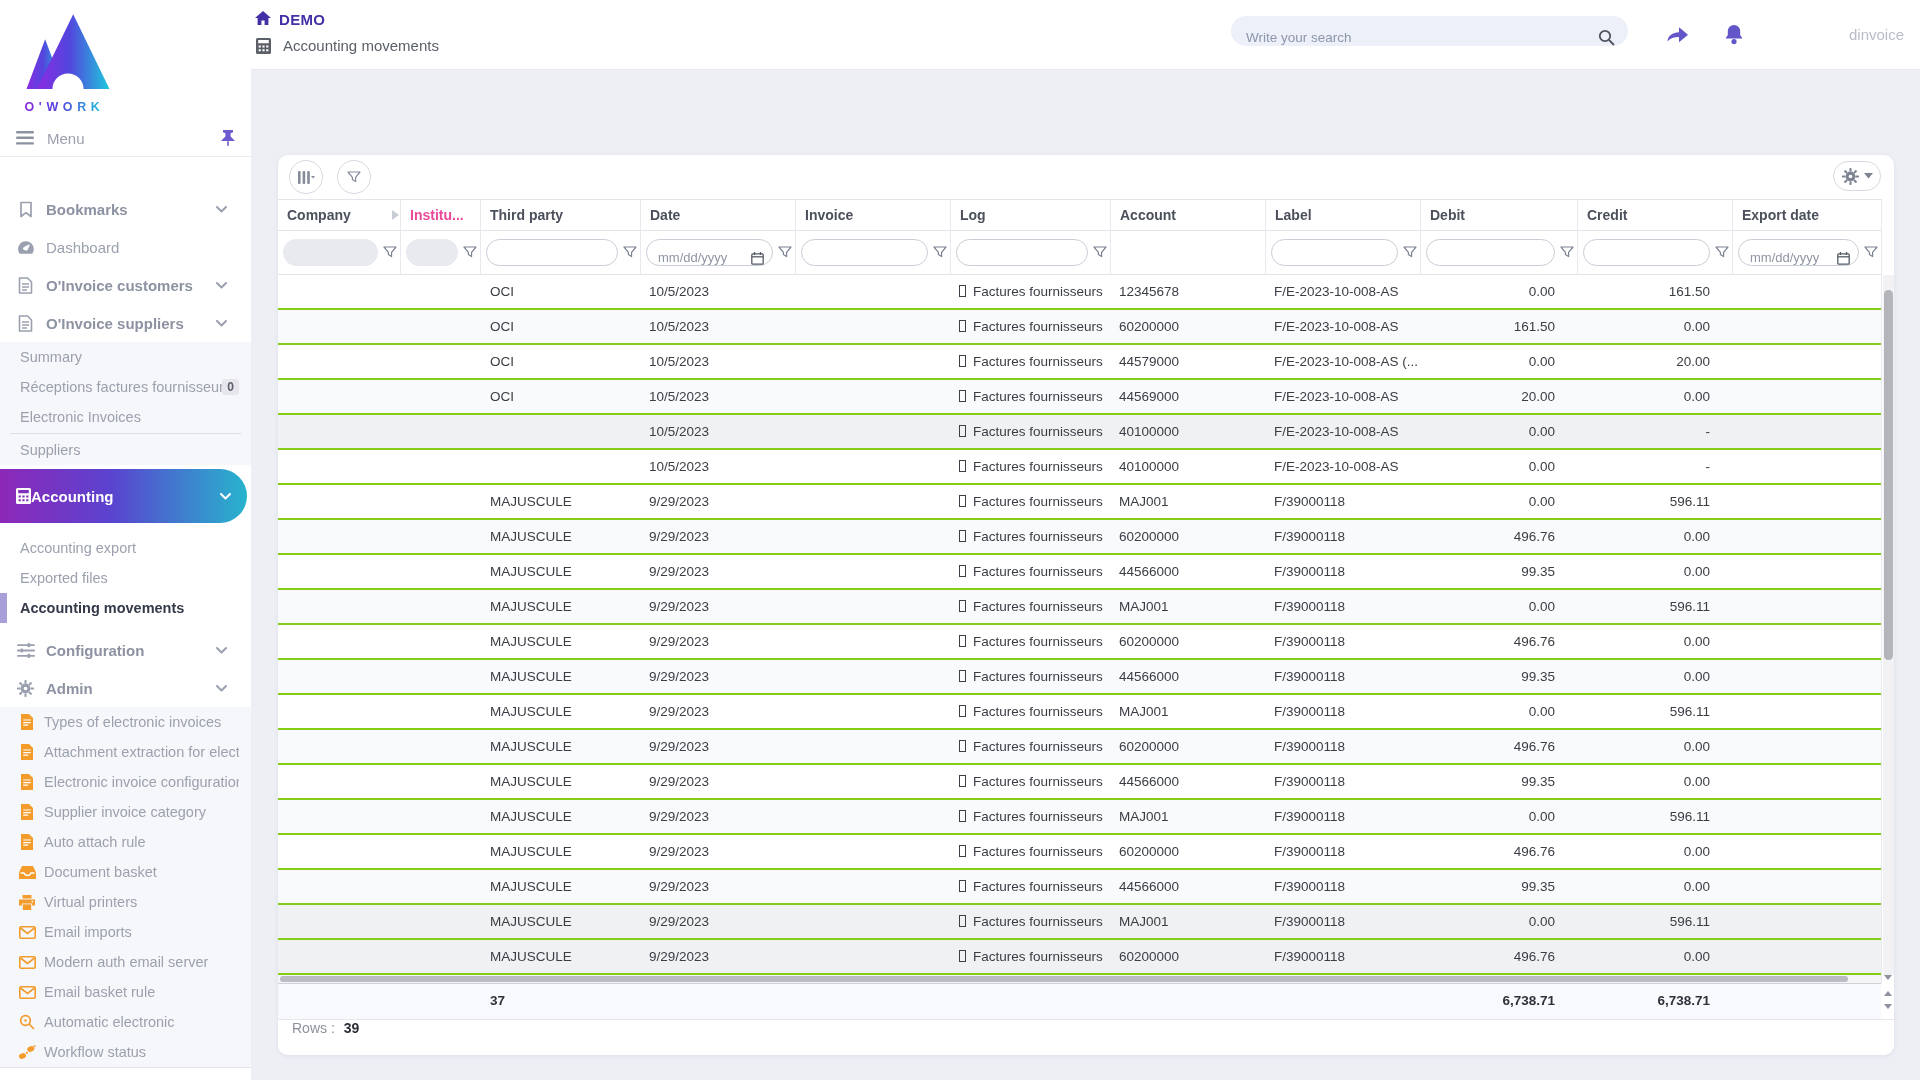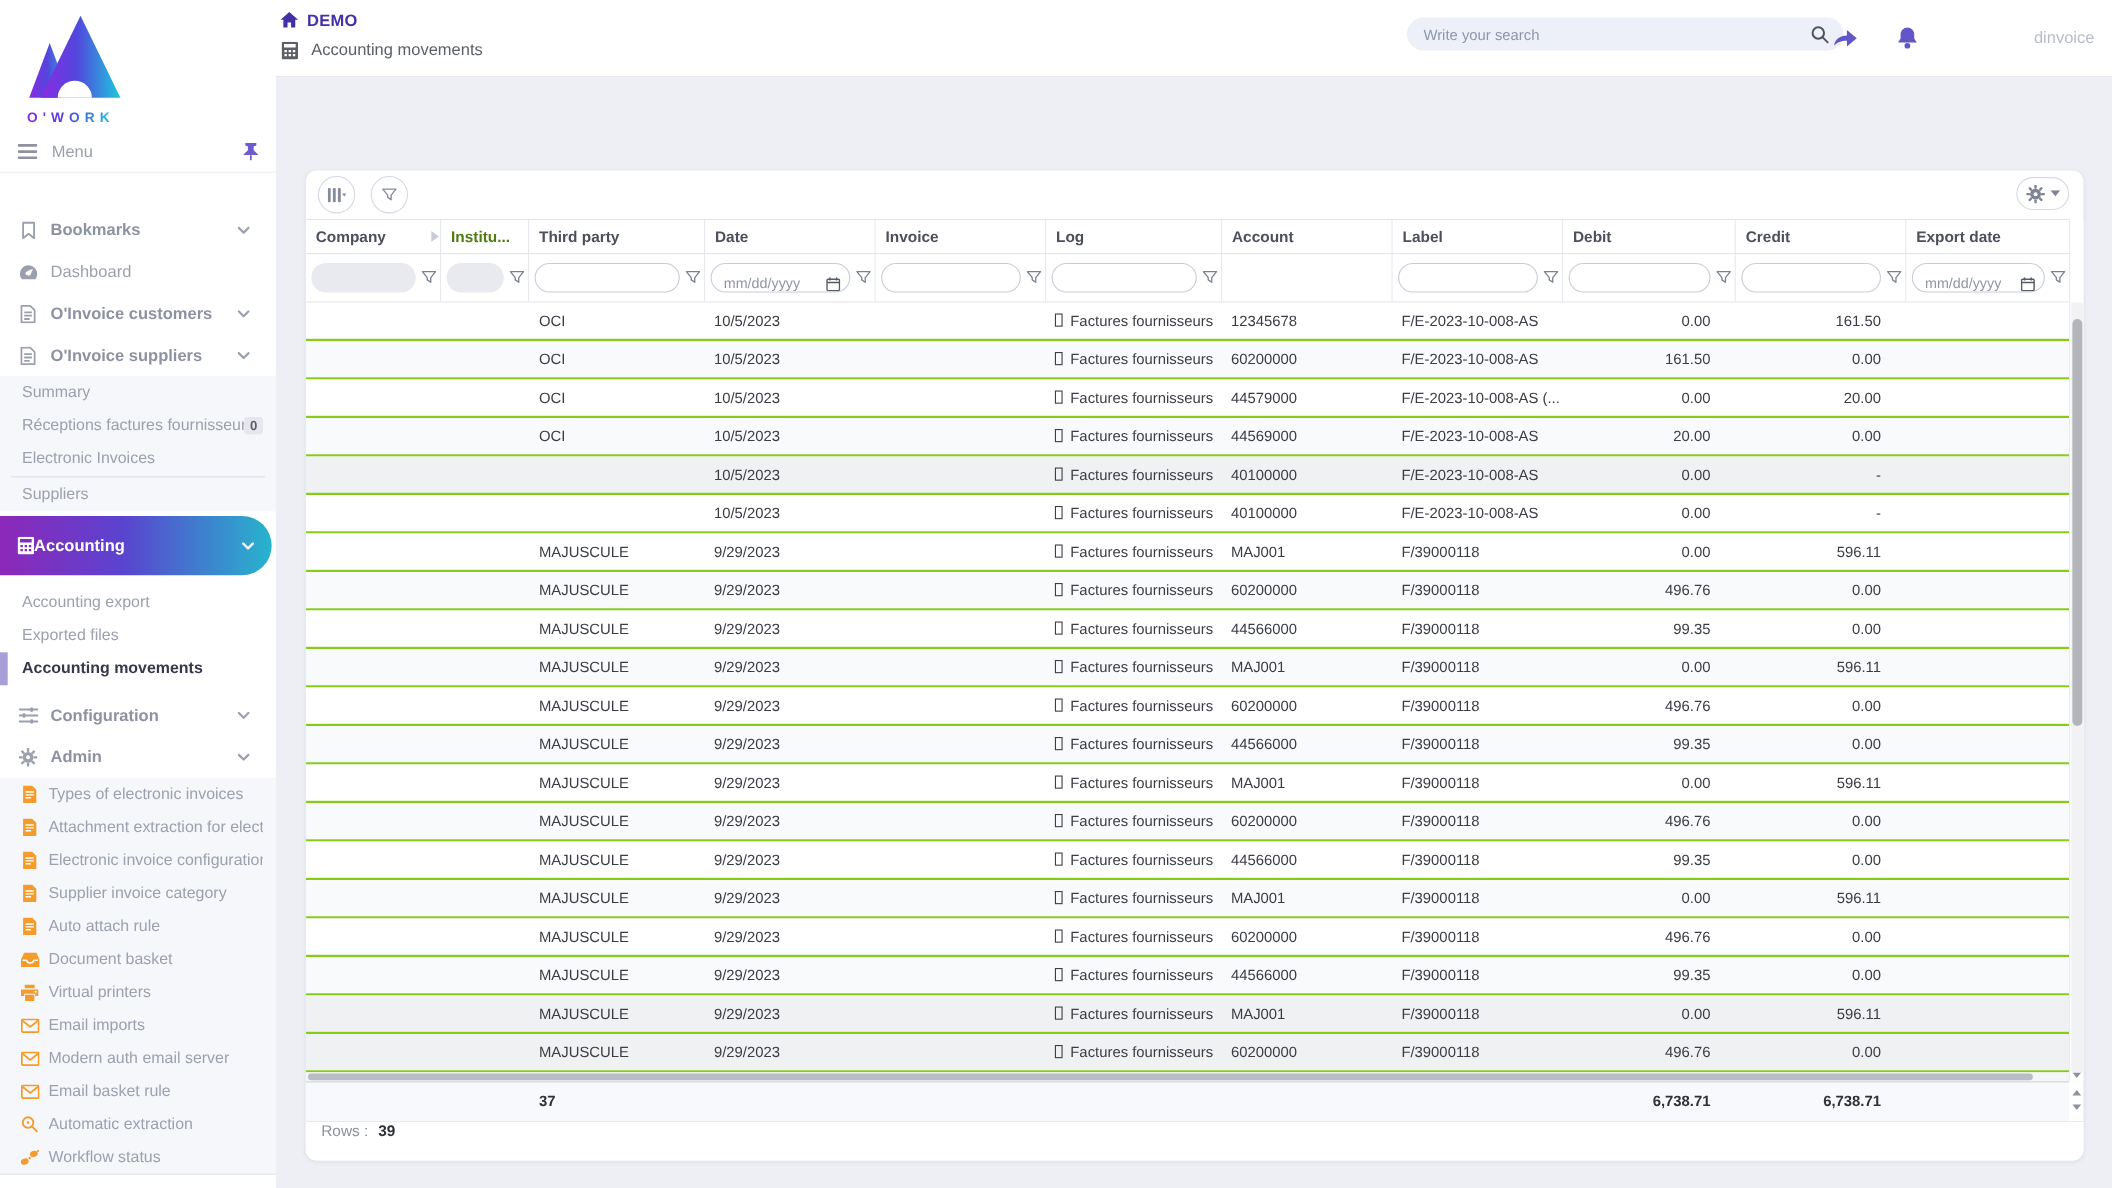--- a/index.html
+++ b/index.html
@@ -8,22 +8,22 @@
   .ico{display:inline-flex;align-items:center;justify-content:center;line-height:0}
   button{font-family:inherit;cursor:pointer}
 
   
   #topbar{position:absolute;left:251px;top:0;width:1669px;height:69px;background:#fff;
           border-bottom:1px solid #e6e8ef;z-index:2}
   .crumb1{position:absolute;left:4px;top:11px;display:flex;align-items:flex-start;gap:8px;
           color:#4330a6;font-weight:bold;font-size:15px;letter-spacing:.3px}
   .crumb2{position:absolute;left:5px;top:37px;display:flex;align-items:center;gap:12px;
           color:#5b6068;font-size:15px}
-  .search{position:absolute;left:1028px;top:16px;width:397px;height:30px;border-radius:16px;
-          background:#edf0f8;display:flex;align-items:center;padding:0 13px;box-sizing:border-box}
+  .search{position:absolute;left:980px;top:16px;width:397px;height:30px;border-radius:16px;
+          background:#edf0f8;display:flex;align-items:flex-end;padding:0 13px;box-sizing:border-box}
   .search input{flex:1;border:none;background:transparent;outline:none;font-size:13.5px;color:#555}
   .search input::placeholder{color:#8d96ab}
   .search .ico{color:#4d525e}
   .icon-btn{position:absolute;top:0;height:69px;display:flex;align-items:center;background:none;border:none;color:#6356c8;padding:0}
   #share-btn{left:1414px}
   #bell-btn{left:1473px}
   .user{position:absolute;left:1598px;top:0;height:69px;display:flex;align-items:center;gap:26px;cursor:pointer}
   .user .name{color:#b7bcc8;font-size:15px}
   .user .ico{color:#9aa0ae}
 
@@ -69,21 +69,21 @@
   #btn-settings{position:absolute;right:13px;top:6px;height:30px;width:48px;border-radius:16px;
                 border:1px solid #d6d9e1;background:#fff;color:#7d8392;
                 display:flex;align-items:center;justify-content:center;gap:5px}
   .grid{display:grid;grid-template-columns:122px 80px 160px 155px 155px 160px 155px 155px 157px 155px 149px}
   .grid-head{position:absolute;top:44px;left:0;width:1603px;height:32px;box-sizing:border-box;
              border-top:1px solid #e2e4ea;border-bottom:1px solid #e2e4ea}
   .th{display:flex;align-items:center;justify-content:space-between;padding-left:9px;
       font-weight:bold;font-size:14px;color:#4c505c;border-left:1px solid #e7e9ee;
       white-space:nowrap;overflow:hidden;cursor:pointer}
   .th:first-child{border-left:none}
-  .th.dim{color:#4d7c0f}
+  .th.dim{color:#ec4899}
   .th .tri{color:#c9cdd5;margin-right:1px}
   .grid-filter{position:absolute;top:76px;left:0;width:1603px;height:44px;box-sizing:border-box;
                border-bottom:1px solid #e2e4ea}
   .fc{display:flex;align-items:center;padding:0 3px 0 5px;gap:5px;border-left:1px solid #e7e9ee}
   .fc:first-child{border-left:none}
   .finput{height:27px;border:1px solid #c9cdd6;border-radius:14px;background:#fff;flex:1;min-width:0;
           outline:none;padding:0 10px;box-sizing:border-box;font-size:13px;color:#555}
   .finput.disabled{background:#e8eaef;border:none}
   .fdate{height:27px;border:1px solid #c9cdd6;border-radius:14px;background:#fff;flex:1;min-width:0;
          display:flex;align-items:flex-end;padding:0 8px 0 11px;box-sizing:border-box;gap:4px;cursor:text}
@@ -446,21 +446,21 @@
         </div>
 
         <div class="subitem">
           <span class="ico subicon">
             <svg width="16" height="16" viewBox="0 0 16 16" fill="none" stroke="currentColor" stroke-width="1.7">
               <circle cx="6.5" cy="6.5" r="4.8"></circle>
               <line x1="10.2" y1="10.2" x2="15" y2="15"></line>
               <circle cx="6.5" cy="6.5" r="1.2" fill="currentColor" stroke="none"></circle>
             </svg>
           </span>
-          <span class="sublabel">Automatic extraction</span>
+          <span class="sublabel">Automatic electronic</span>
         </div>
 
         <div class="subitem">
           <span class="ico subicon">
             <svg width="18" height="15" viewBox="0 0 18 15" fill="currentColor">
               <ellipse cx="4.5" cy="11" rx="3.6" ry="2.7" transform="rotate(-20 4.5 11)"></ellipse>
               <circle cx="9" cy="7.8" r="1.1"></circle>
               <ellipse cx="12.8" cy="4" rx="3.6" ry="2.7" transform="rotate(-20 12.8 4)"></ellipse>
               <circle cx="16.6" cy="1.3" r="1"></circle>
             </svg>

